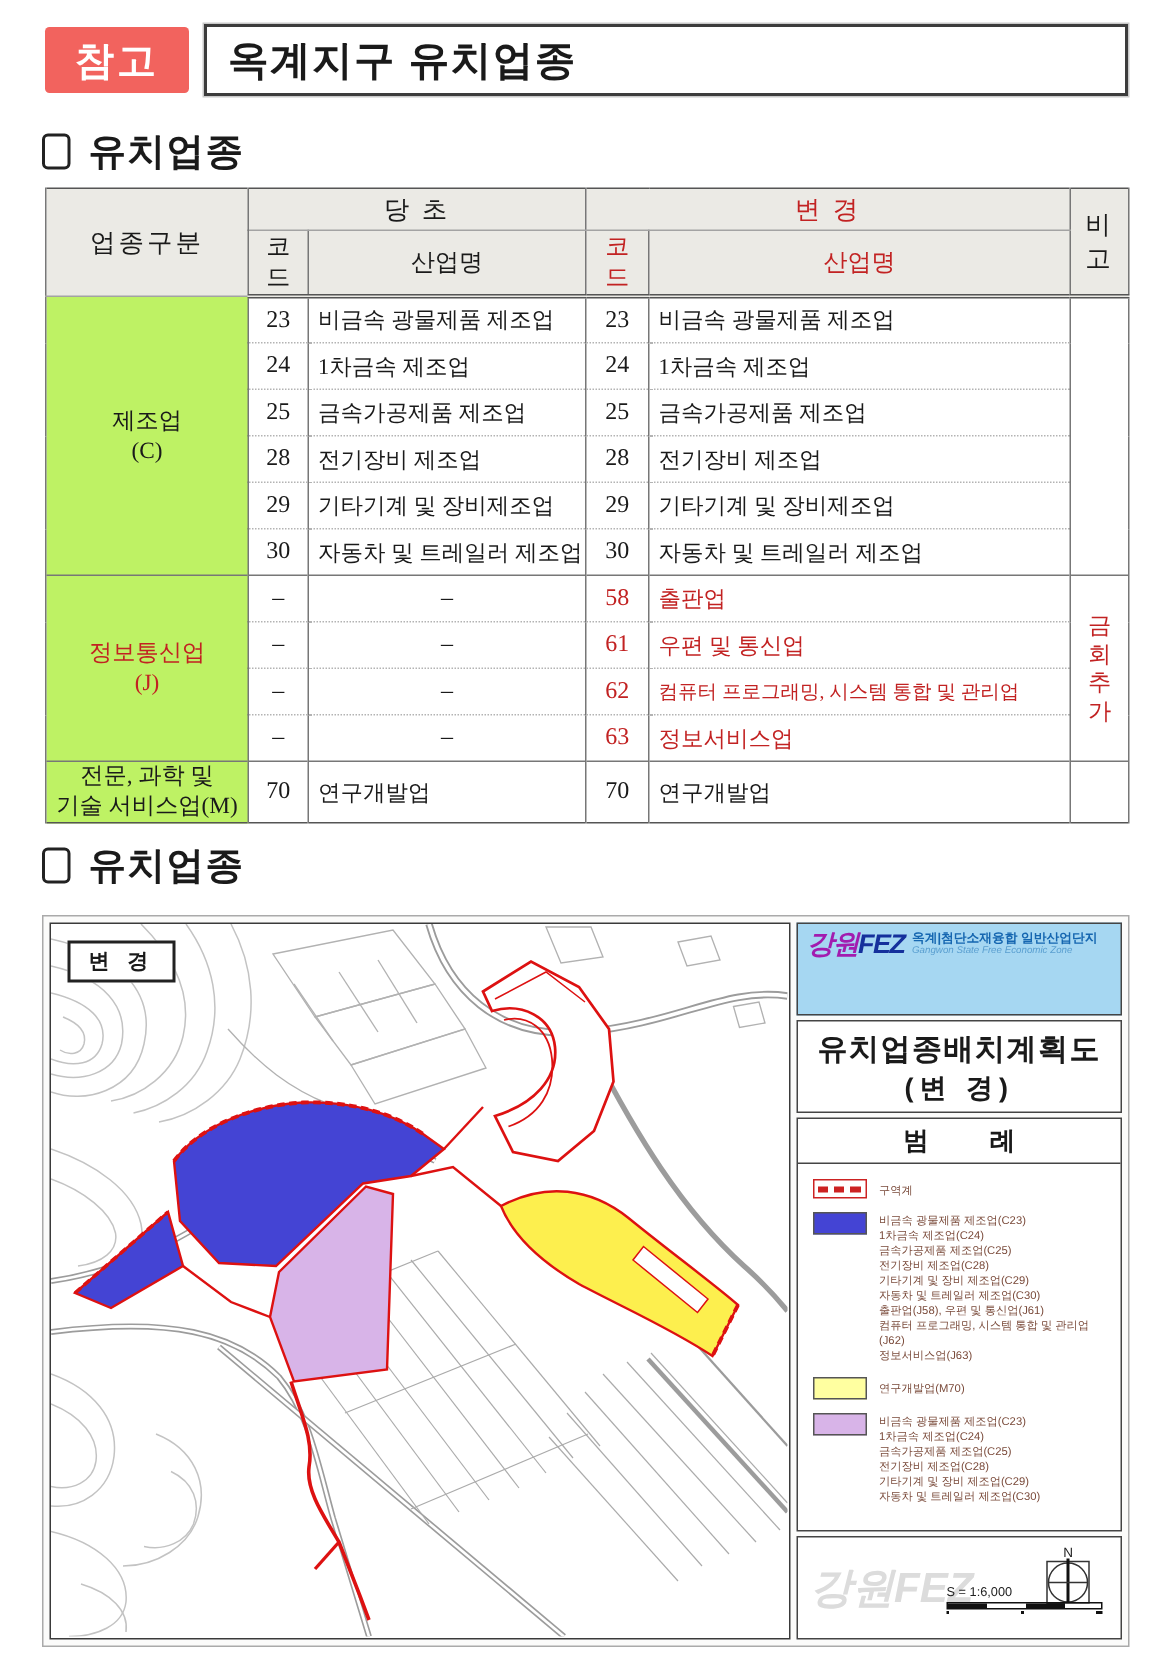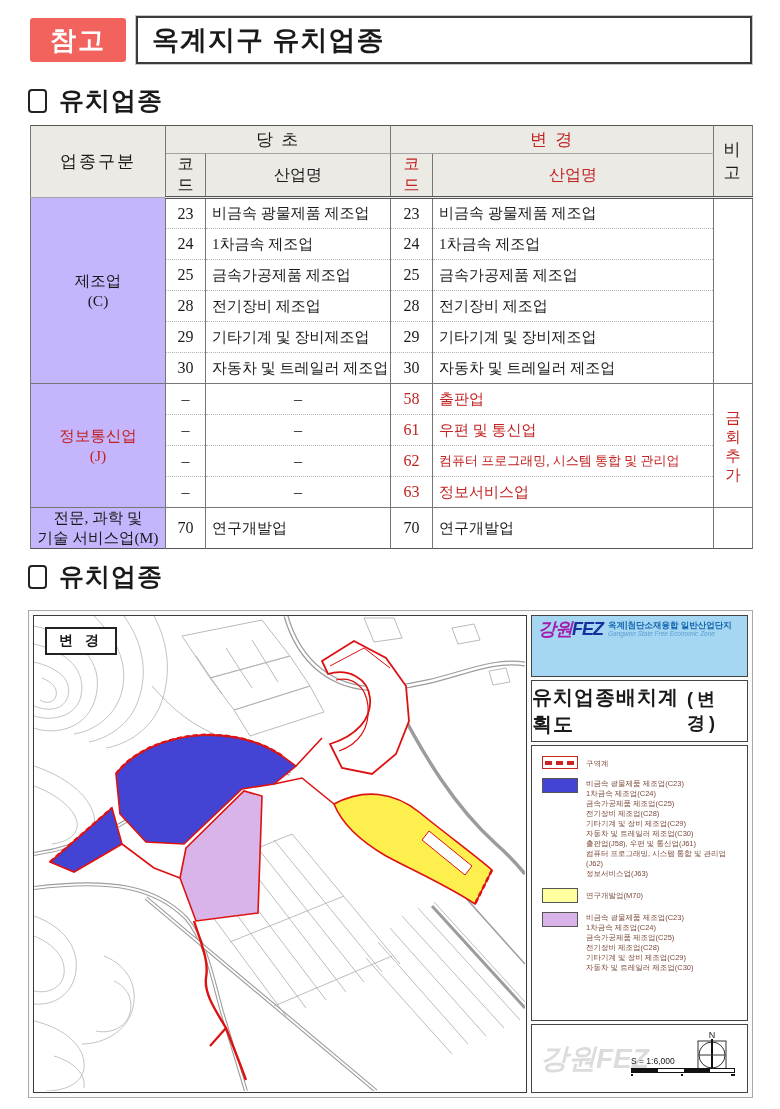--- a/index.html
+++ b/index.html
@@ -35,21 +35,21 @@
   table.biz {
     position:absolute; left:30px; top:125px; width:722px;
     border-collapse:collapse; table-layout:fixed;
     font-size:16px;
   }
   table.biz td, table.biz th { border-left:1px solid #777; border-right:1px solid #777; padding:0 6px; font-weight:normal; }
   table.biz { border:1.5px solid #555; }
   tr.h1 th { border-bottom:1px solid #a3a3a3; height:28px; background:#ebeae5; font-size:17px; letter-spacing:2px; }
   tr.h2 th { height:27px; background:#ebeae5; font-size:16px; }
   tr.h2 th, tr.h1 th.span2 { border-bottom:3px double #555; }
-  td.gcell { background:#c4b5fd; text-align:center; font-size:15.5px; line-height:20px; }
+  td.gcell { background:#bef264; text-align:center; font-size:15.5px; line-height:20px; }
   td.code { text-align:center; font-size:16px; }
   td.name { text-align:left; white-space:nowrap; font-size:15px; padding-left:8px; }
   td.name.fit { font-size:13px; }
   td.remark { text-align:center; font-size:15.5px; line-height:19px; padding:0 4px; }
   tr.data td { height:31px; }
   tr.data + tr.data td { border-top:1px dotted #b3b3b3; }
   tr.gstart td { border-top:1px solid #777 !important; }
   .red { color:#c22222; }
 
   
@@ -72,21 +72,21 @@
   .logo .kr { color:#a21caf; }
   .logo .fez { color:#15309c; }
   .orgtxt { margin-left:5px; }
   .org1 { font-family:"Liberation Sans",sans-serif; font-weight:bold; font-size:8.5px; color:#1566b0; line-height:10px; }
   .org2 { font-family:"Liberation Sans",sans-serif; font-style:italic; font-size:6.5px; color:#5a9fd0; line-height:8px; }
   .subtitle {
     margin-top:4px; text-align:center; font-family:"Liberation Sans",sans-serif;
     font-weight:bold; font-size:13.5px; color:#1566b0; letter-spacing:0.5px;
     text-shadow:-1px -1px 0 #fff,1px -1px 0 #fff,-1px 1px 0 #fff,1px 1px 0 #fff;
   }
-  .p-title { margin-top:3px; height:62px; display:flex; flex-direction:row; align-items:center; justify-content:center; }
+  .p-title { margin-top:3px; height:62px; display:flex; flex-direction:column; align-items:center; justify-content:center; }
   .pt1 { font-family:"Liberation Sans",sans-serif; font-weight:bold; font-size:20px; letter-spacing:1px; }
   .pt2 { font-family:"Liberation Sans",sans-serif; font-weight:bold; font-size:18px; letter-spacing:4px; }
   .p-legend { margin-top:3px; height:276px; }
   .leg-head { height:30px; border-bottom:1.5px solid #444; display:flex; align-items:center; justify-content:center;
     font-weight:bold; font-size:17px; letter-spacing:18px; text-indent:18px; font-family:"Liberation Sans",sans-serif; }
   .leg-body { padding:10px 8px 0 10px; }
   .leg-item { display:flex; margin-bottom:9px; }
   .swatch { width:36px; flex:0 0 36px; margin-right:8px; border:1px solid #555; }
   .sw-boundary { height:13px; background:#fff; border:1px solid #cc2222; position:relative; }
   .sw-boundary:before { content:""; position:absolute; left:2px; right:2px; top:4px; height:4px;
@@ -345,20 +345,21 @@
         </div>
       </div>
     </div>
 
     <div class="pbox p-title">
       <div class="pt1">유치업종배치계획도</div>
       <div class="pt2">(변 경)</div>
     </div>
 
     <div class="pbox p-legend">
+      <div class="leg-head">범 례</div>
       <div class="leg-body">
         <div class="leg-item">
           <span class="swatch sw-boundary"></span>
           <div class="leg-lines one">구역계</div>
         </div>
         <div class="leg-item">
           <span class="swatch sw-blue"></span>
           <div class="leg-lines">
             <div>비금속 광물제품 제조업(C23)</div>
             <div>1차금속 제조업(C24)</div>

